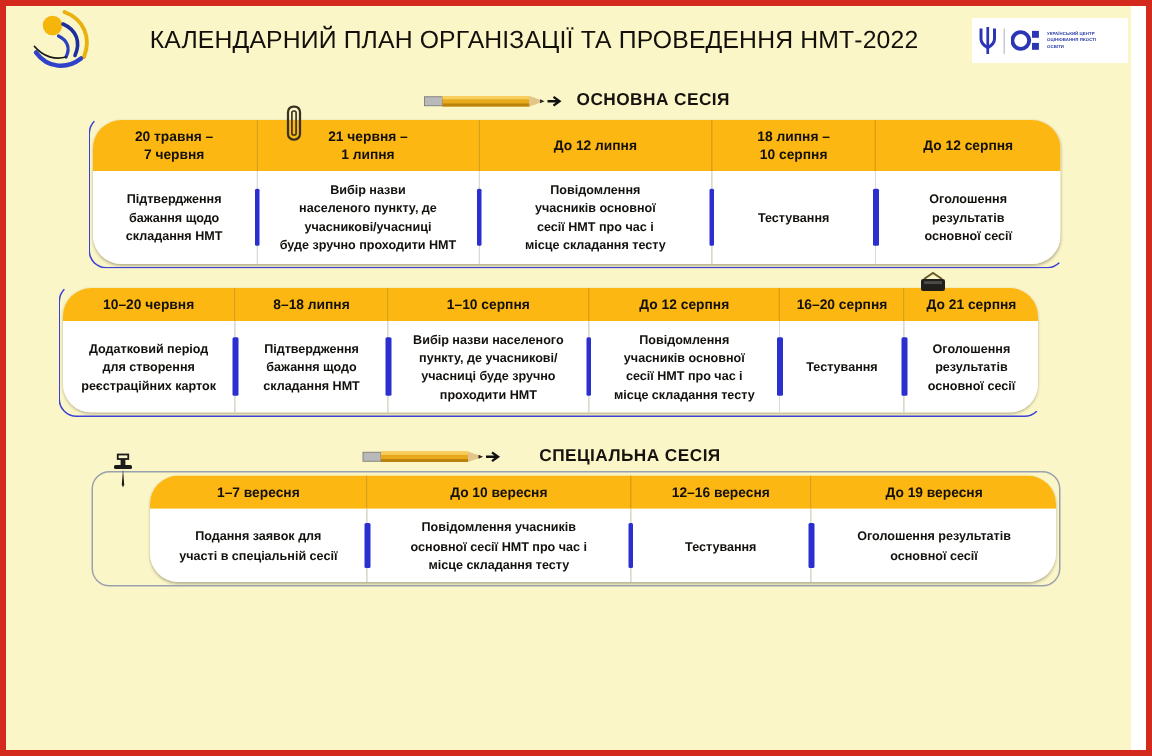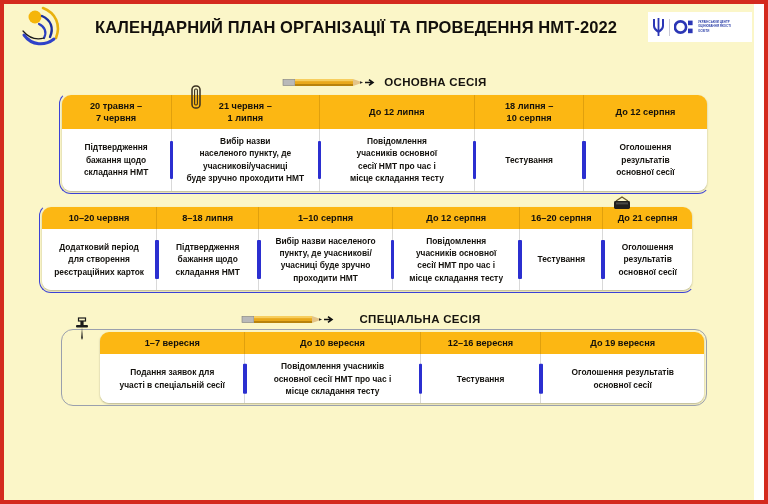--- a/index.html
+++ b/index.html
@@ -47,21 +47,21 @@
   .logo-left {
     width: 52px; height: 44px;
     flex: 0 0 52px;
     position: relative;
   }
 
   .page-title {
     flex: 1 1 auto;
     text-align: center;
     font-size: 16.5px;
-    font-weight: bold;
+    font-weight: normal;
     letter-spacing: .1px;
     color: #13100c;
     white-space: nowrap;
     padding-right: 6px;
   }
 
   .logo-right {
     flex: 0 0 104px;
     height: 30px;
     background: #ffffff;
@@ -109,21 +109,21 @@
   
   .table-wrap {
     position: relative;
     margin: 0 auto;
   }
 
   .tbl {
     width: 100%;
     border-collapse: collapse;
     table-layout: fixed;
-    border-radius: 9px;
+    border-radius: 19px;
     overflow: hidden;
     box-shadow: 0 1px 2px rgba(0,0,0,.28);
   }
 
   .tbl thead th {
     background: #fcb713;
     color: #14110c;
     font-size: 9.2px;
     font-weight: bold;
     line-height: 12px;
@@ -213,21 +213,21 @@
         <rect x="14" y="10.6" width="4.6" height="4.6" fill="#2b36b5"></rect>
       </svg>
       <div class="logo-right-text">
         <span>УКРАЇНСЬКИЙ ЦЕНТР</span>
         <span>ОЦІНЮВАННЯ ЯКОСТІ</span>
         <span>ОСВІТИ</span>
       </div>
     </div>
   </div>
 
-  <div class="section" style="margin-top:19px;">
+  <div class="section" style="margin-top:4px;">
     <div class="section-head">
       <svg class="pencil" width="96" height="13" viewBox="0 0 96 13" aria-hidden="true">
         <rect x="2" y="3.5" width="12" height="6" fill="#b9b9b9"></rect>
         <rect x="2" y="3.5" width="12" height="6" fill="none" stroke="#7d7d7d" stroke-width=".6"></rect>
         <rect x="14" y="3" width="58" height="7" fill="#e8a81b"></rect>
         <rect x="14" y="3" width="58" height="2.2" fill="#f7ce5e"></rect>
         <rect x="14" y="8" width="58" height="2" fill="#b8820c"></rect>
         <path d="M72 3 L82 6.5 L72 10 Z" fill="#e3c489"></path>
         <path d="M79 5.2 L82 6.5 L79 7.8 Z" fill="#2b2b2b"></path>
         <path d="M84 6.5 L92 6.5 M88 3.6 L92 6.5 L88 9.4" stroke="#111" stroke-width="1.6" fill="none"></path>

